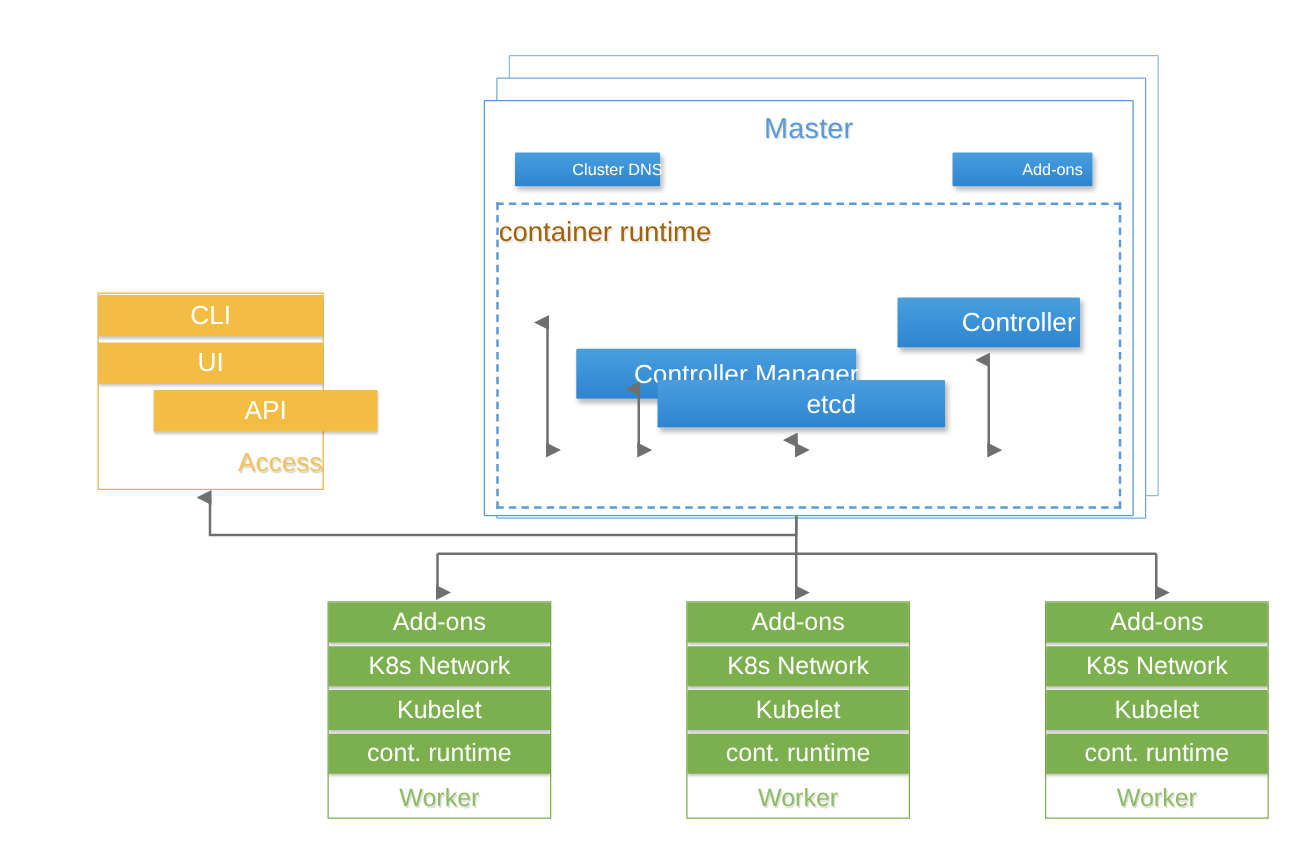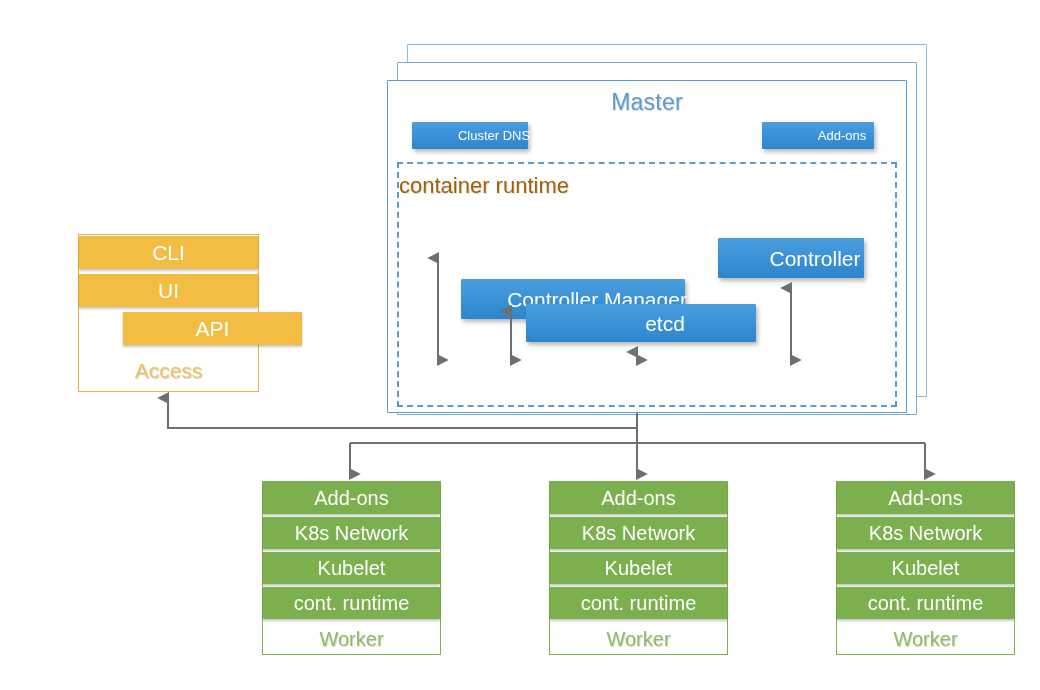--- a/index.html
+++ b/index.html
@@ -84,21 +84,21 @@
     display: flex;
     align-items: center;
     justify-content: center;
     font-size: 21px;
     line-height: 1;
     box-shadow: 0 2px 2px rgba(0,0,0,0.22);
   }
   .access-label {
     position: absolute;
     left: 0; right: 0;
-    text-align: center;
+    text-align: right;
     color: #f2c25c;
     font-size: 21px;
     text-shadow: 1px 1px 1px rgba(0,0,0,0.18);
   }
 
   
   .worker-panel {
     border: 1px solid #7cb04e;
     background: #ffffff;
   }

